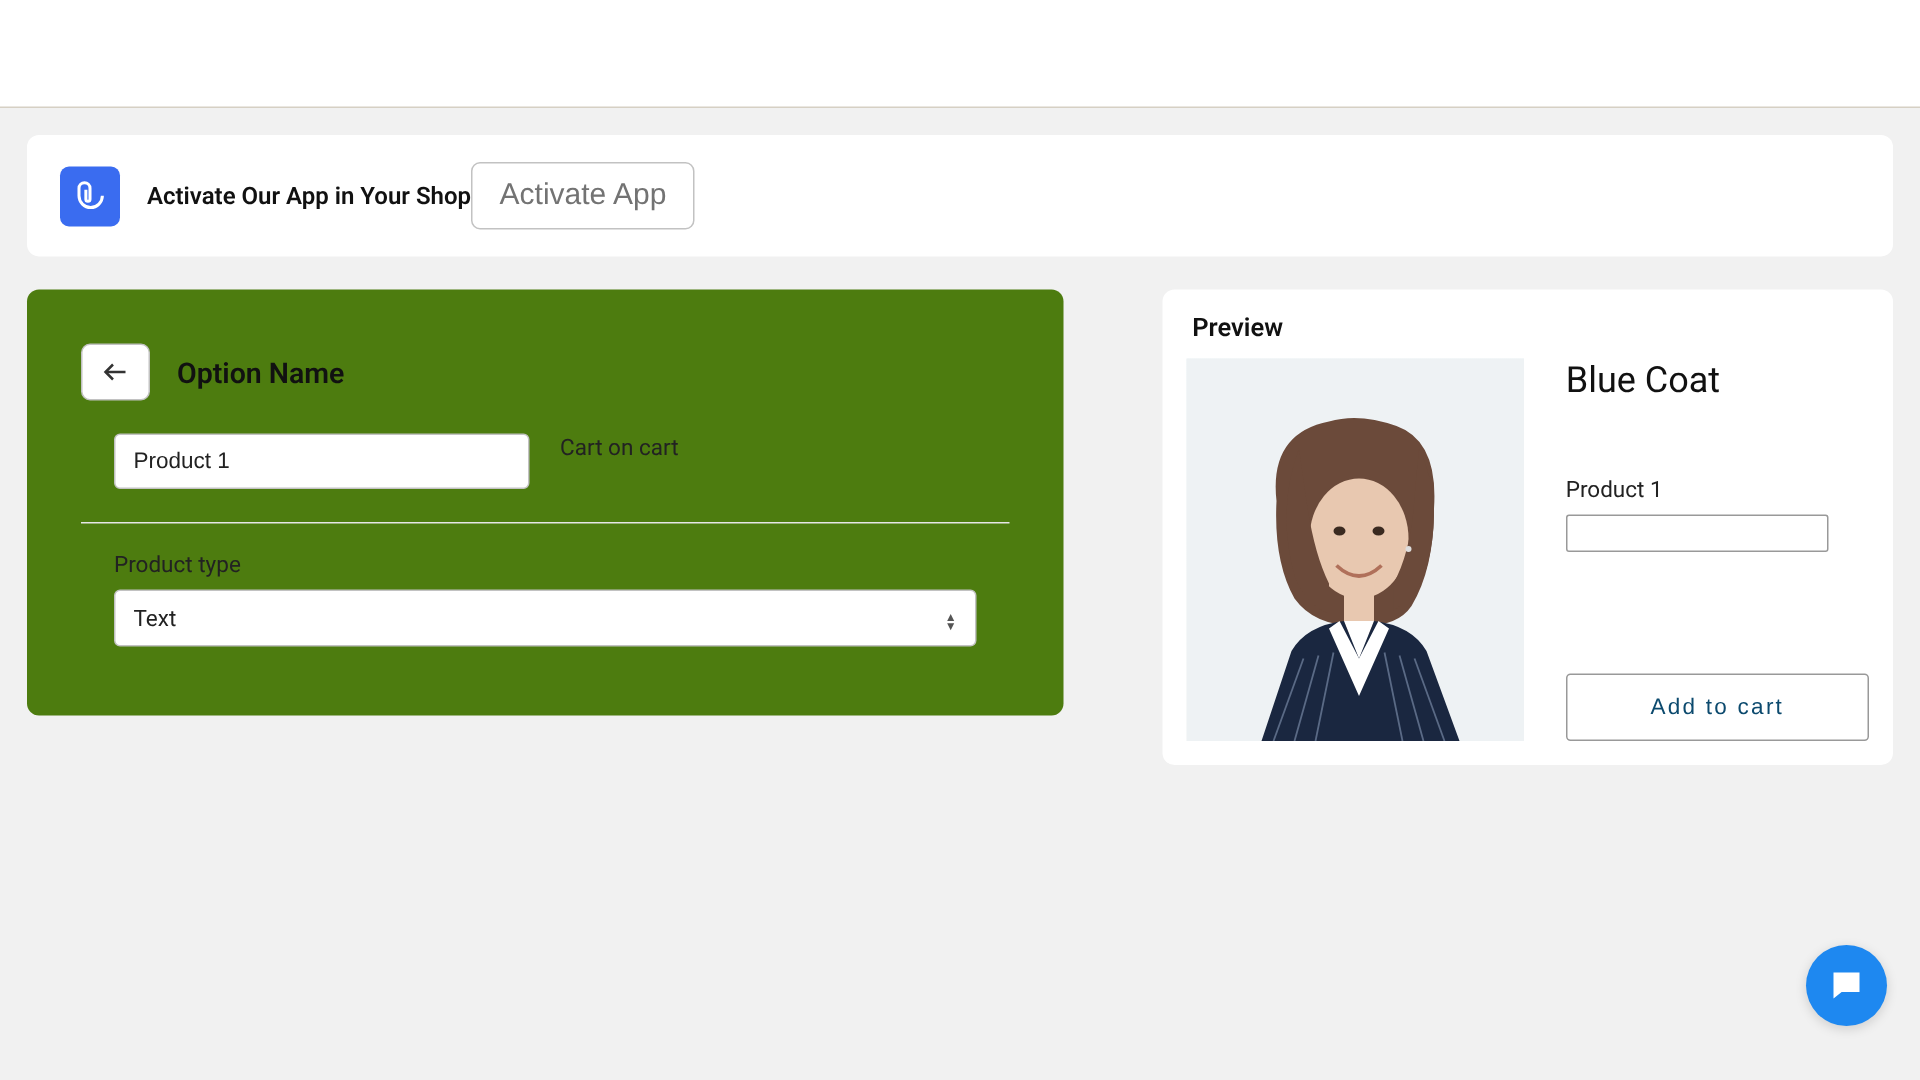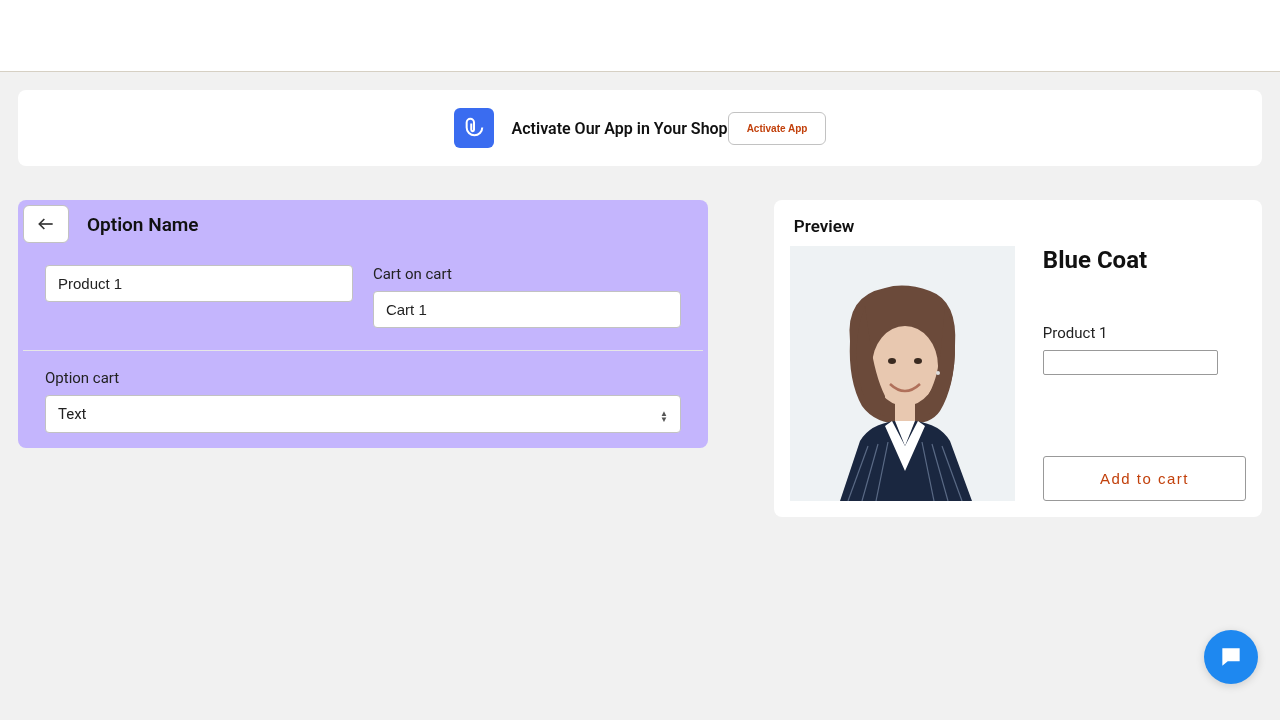--- a/index.html
+++ b/index.html
@@ -23,22 +23,22 @@
     }
     .content-area {
       padding: 18px;
     }
     .banner {
       background: #fff;
       border-radius: 8px;
       padding: 18px 22px;
       display: flex;
       align-items: center;
-      justify-content: center;
-      margin-bottom: 34px;
+      justify-content: flex-start;
+      margin-bottom: 22px;
     }
     .banner-left {
       display: flex;
       align-items: center;
       gap: 18px;
     }
     .app-icon {
       width: 40px;
       height: 40px;
       background: #3a6cf0;
@@ -50,34 +50,34 @@
     .banner-text {
       font-size: 16px;
       font-weight: 600;
       color: #111;
     }
     .activate-btn {
       background: #fff;
       border: 1px solid #c2c2c2;
       border-radius: 6px;
       padding: 10px 18px;
-      font-size: 10px;
-      font-weight: 700;
-      color: #c2410c;
+      font-size: 20px;
+      font-weight: 400;
+      color: #737373;
       cursor: pointer;
     }
     .main-row {
       display: flex;
       gap: 18px;
       align-items: flex-start;
     }
     .left-card {
-      background: #c4b5fd;
+      background: #4d7c0f;
       border-radius: 8px;
-      padding: 5px;
+      padding: 36px;
       width: 715px;
     }
     .right-card {
       background: #fff;
       border-radius: 8px;
       padding: 16px;
       width: 505px;
       margin-left: 48px;
     }
     .card-header {
@@ -171,21 +171,21 @@
       overflow: hidden;
       flex-shrink: 0;
     }
     .preview-right {
       flex: 1;
       display: flex;
       flex-direction: column;
     }
     .product-title {
       font-size: 24px;
-      font-weight: 700;
+      font-weight: 400;
       color: #111;
       margin-bottom: 50px;
     }
     .product-label {
       font-size: 15px;
       color: #222;
       margin-bottom: 8px;
     }
     .preview-input {
       width: 175px;
@@ -196,21 +196,21 @@
       background: #fff;
     }
     .add-cart-btn {
       margin-top: auto;
       width: 100%;
       border: 1px solid #999;
       background: #fff;
       padding: 13px;
       font-size: 15px;
       letter-spacing: 1.5px;
-      color: #c2410c;
+      color: #0c4a6e;
       cursor: pointer;
       border-radius: 3px;
     }
     .chat-bubble {
       position: absolute;
       bottom: 36px;
       right: 22px;
       width: 54px;
       height: 54px;
       background: #1e88f0;
@@ -253,28 +253,27 @@
         </div>
         <div class="card-title">Option Name</div>
       </div>
 
       <div class="field-row">
         <div class="field">
           <input class="text-input" type="text" value="Product 1" style="">
         </div>
         <div class="field">
           <label class="field-label">Cart on cart</label>
-          <input class="text-input" type="text" value="Cart 1" style="">
         </div>
       </div>
 
       <hr class="divider">
 
       <div class="select-wrap">
-        <label class="field-label">Option cart</label>
+        <label class="field-label">Product type</label>
         <div class="select-input">
           <span>Text</span>
           <span class="select-arrows">
             <span>▲</span>
             <span>▼</span>
           </span>
         </div>
       </div>
     </div>
 

